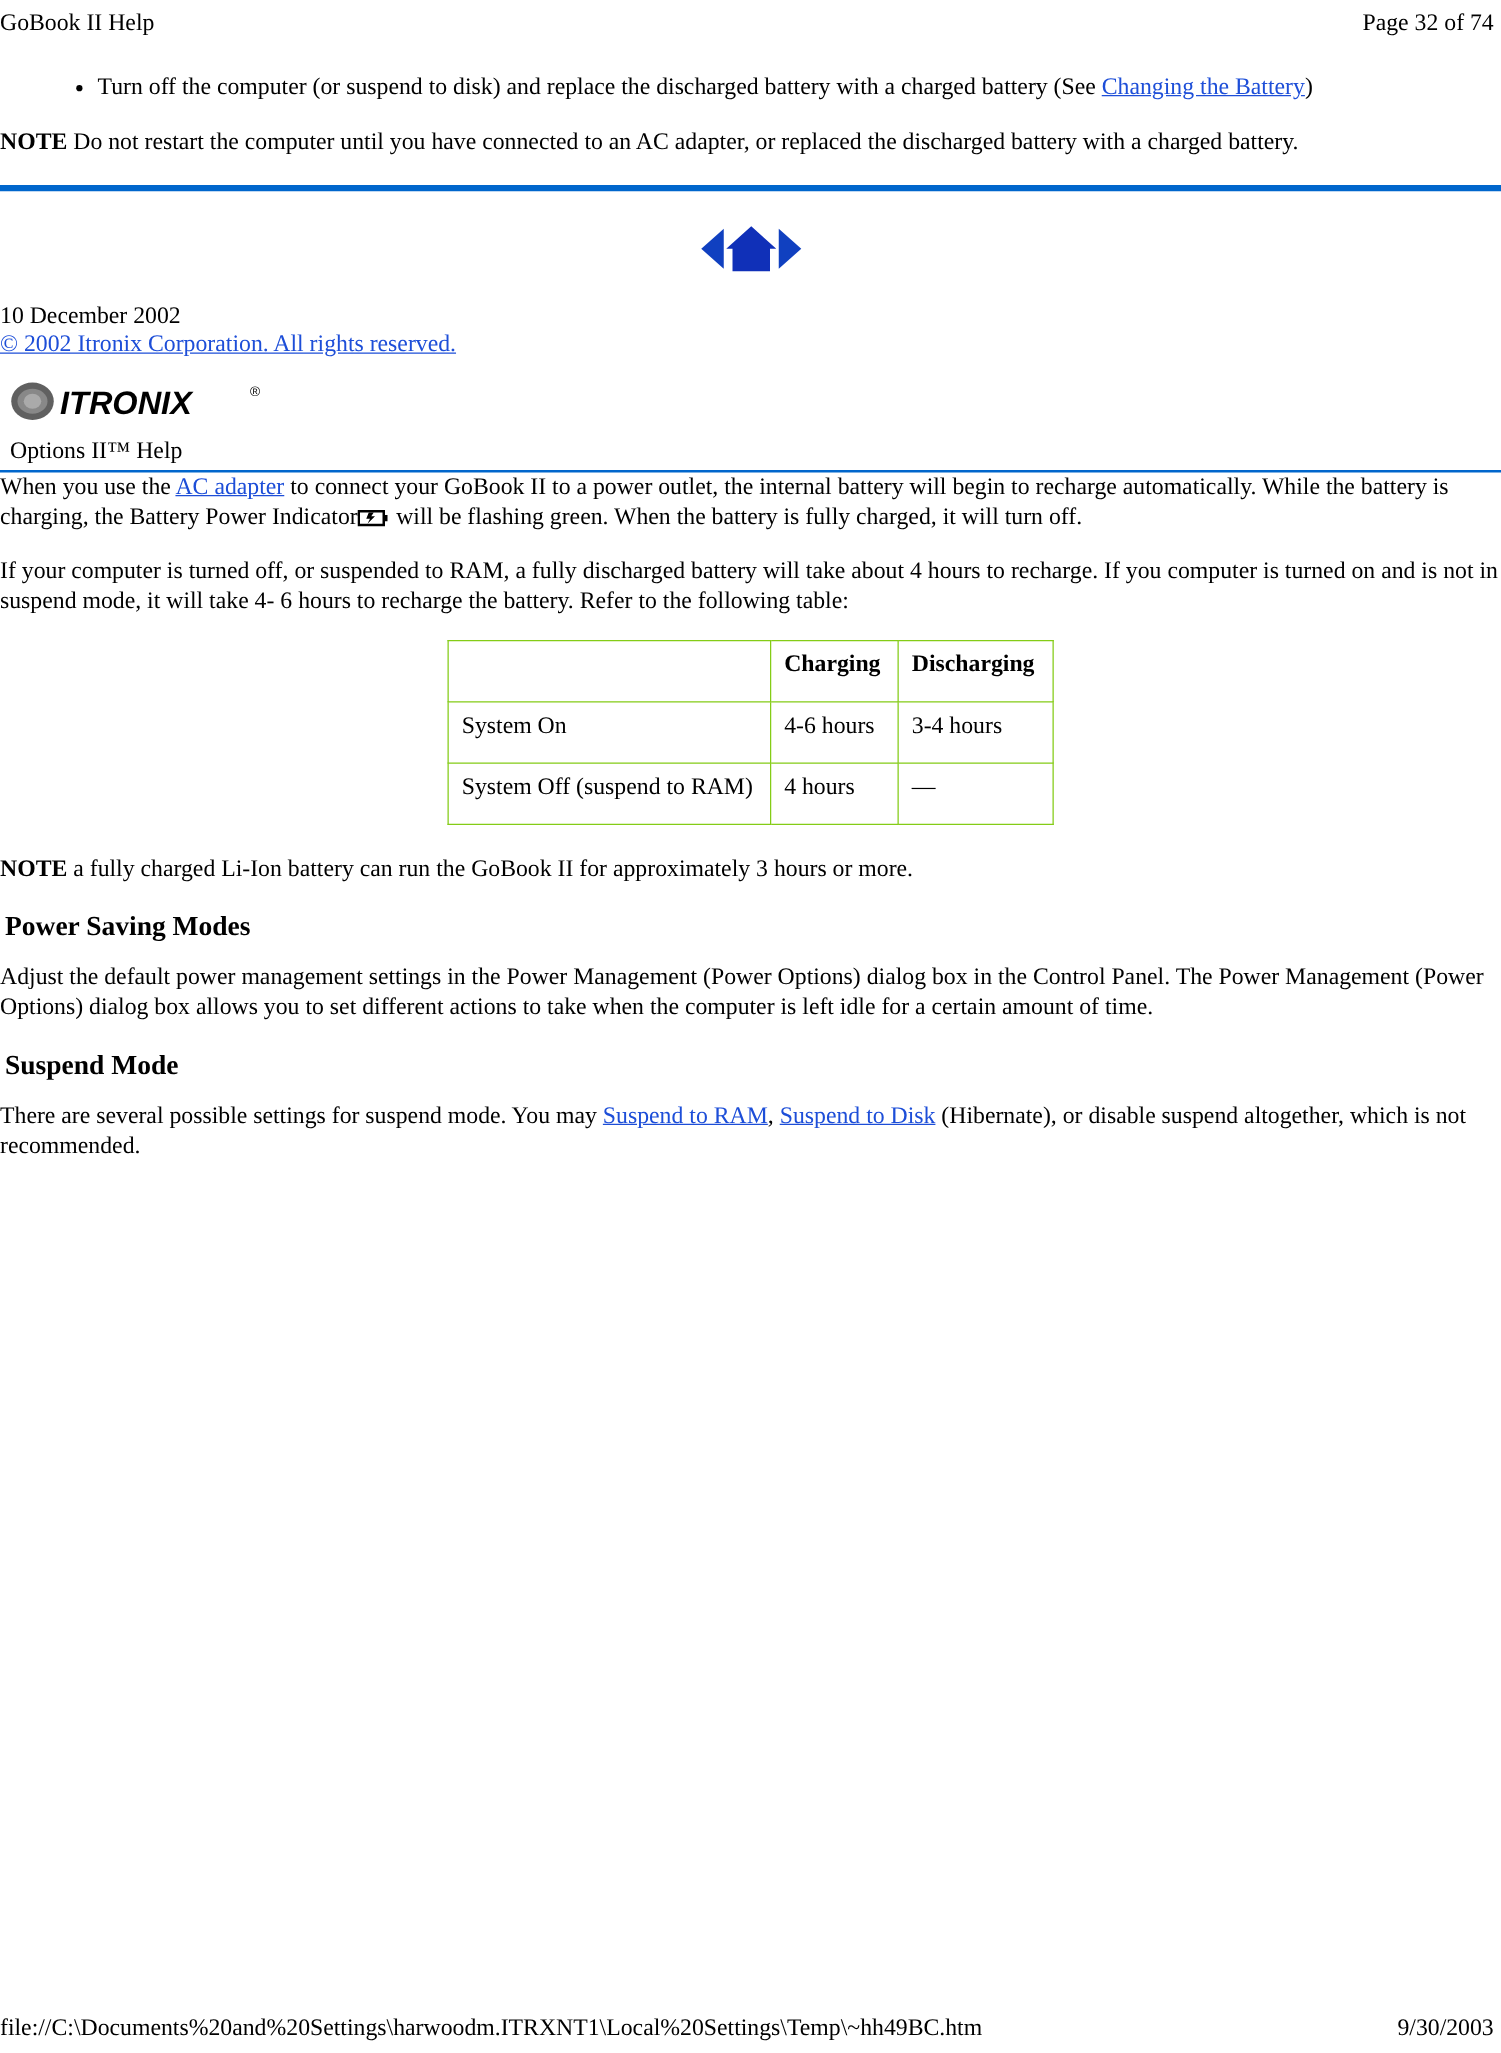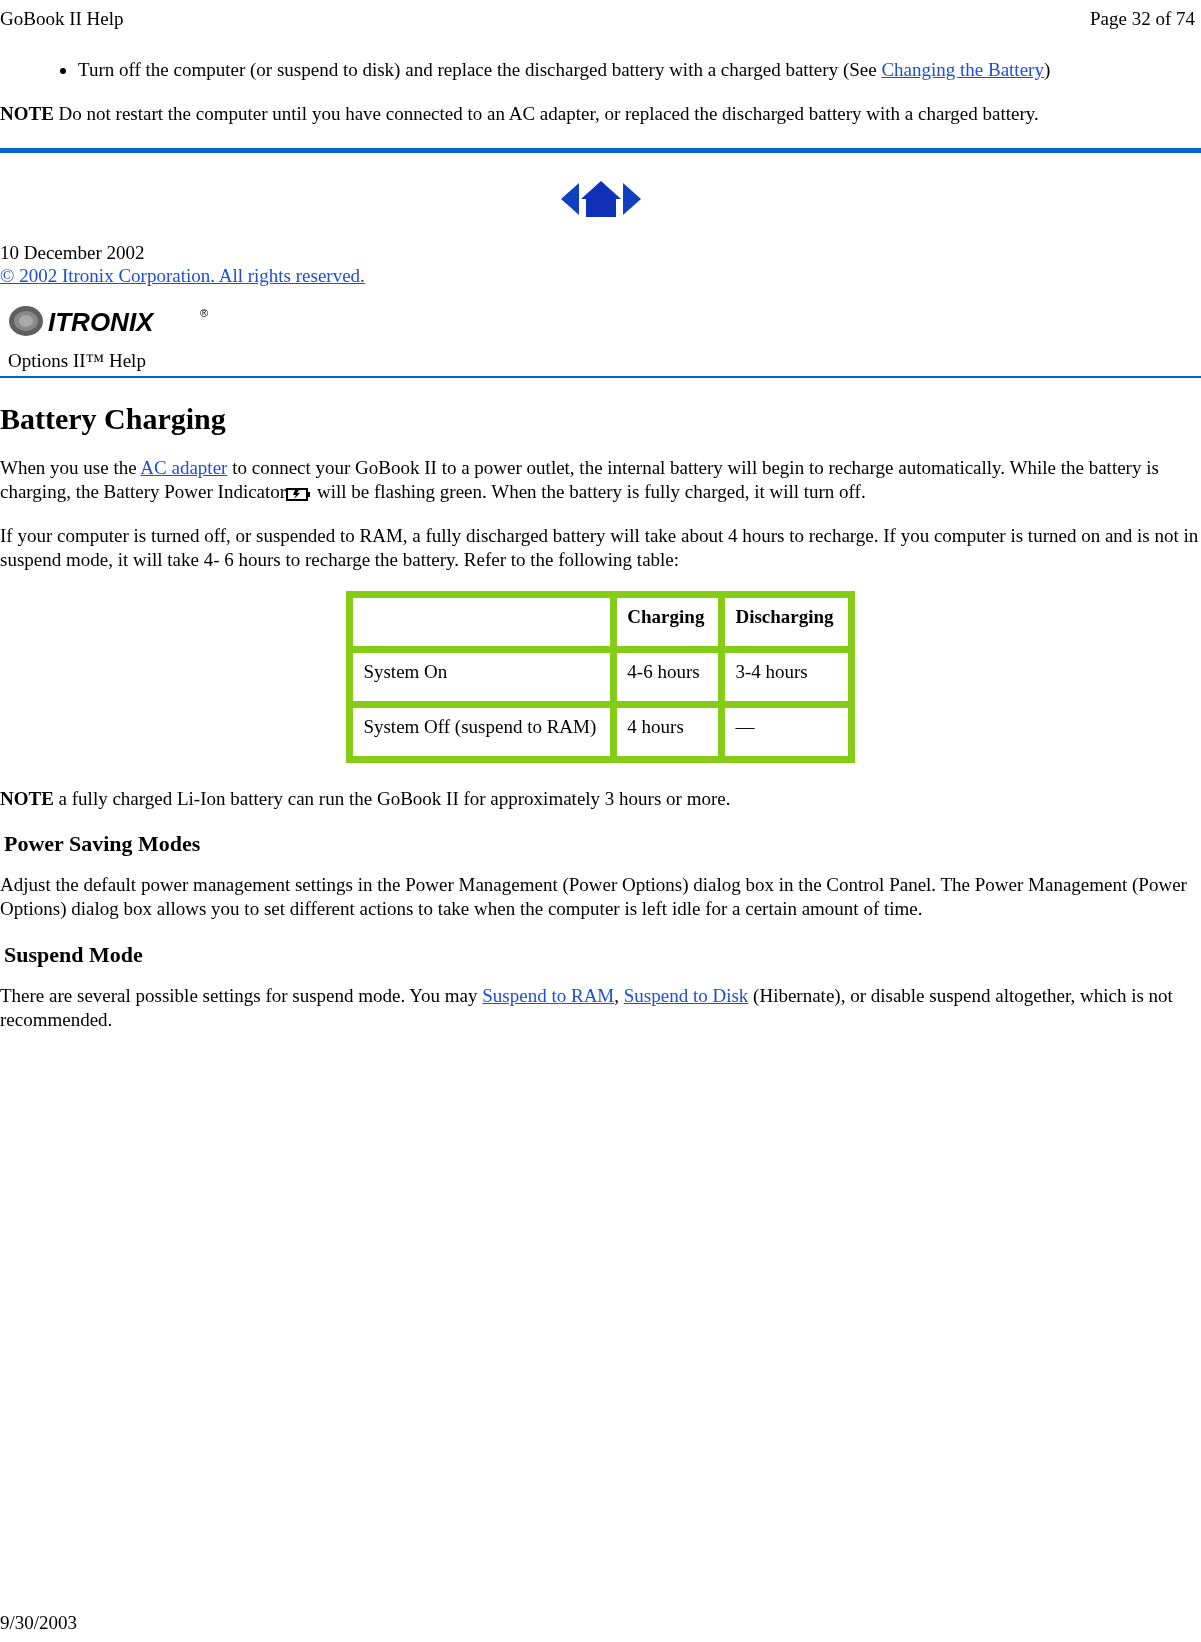--- a/index.html
+++ b/index.html
@@ -84,21 +84,21 @@
     }
     .battery-icon {
       display: inline-block;
       vertical-align: middle;
     }
     table.charge-table {
       border-collapse: collapse;
       margin: 0 auto 24px auto;
     }
     table.charge-table th, table.charge-table td {
-      border: 7px solid #84cc16;
+      border: 1px solid #84cc16;
       padding: 8px 14px 18px 10px;
       text-align: left;
       vertical-align: top;
       font-weight: normal;
     }
     table.charge-table th {
       font-weight: bold;
     }
     .footer-bar {
       position: absolute;
@@ -156,21 +156,20 @@
       <ellipse cx="18" cy="21" rx="12" ry="10" fill="#888"></ellipse>
       <ellipse cx="18" cy="21" rx="7" ry="6" fill="#aaa"></ellipse>
       <text x="40" y="31" font-family="Arial Black, Arial, sans-serif" font-size="26" font-weight="900" font-style="italic" fill="#000">ITRONIX</text>
       <text x="192" y="17" font-family="Arial" font-size="11" fill="#000">®</text>
     </svg>
   </div>
 
   <div class="help-title">Options II™ Help</div>
   <hr class="blue-thin">
 
-  <h1 class="section-title">Battery Charging</h1>
 
   <p class="body-text">
     <span>When you use the </span><a class="link" href="#">AC adapter</a><span> to connect your GoBook II to a power outlet, the internal battery will begin to recharge automatically. While the battery is charging, the Battery Power Indicator</span><span class="battery-icon"><svg width="26" height="16" viewBox="0 0 26 16" style="vertical-align:-2px;">
           <rect x="1" y="3" width="20" height="11" fill="none" stroke="#000" stroke-width="2"></rect>
           <rect x="21" y="6" width="3" height="5" fill="#000"></rect>
           <polygon points="9,4 7,9 10,9 8,13 14,7 11,7 13,4" fill="#000"></polygon>
         </svg></span><span>  will be flashing green. When the battery is fully charged, it will turn off.</span>
   </p>
 
   <p class="body-text">If your computer is turned off, or suspended to RAM, a fully discharged battery will take about 4 hours to recharge.  If you computer is turned on and is not in suspend mode, it will take 4- 6 hours to recharge the battery.  Refer to the following table:</p>
@@ -203,14 +202,15 @@
   <p class="body-text">Adjust the default power management settings in the Power Management (Power Options) dialog box in the Control Panel.  The Power Management (Power Options) dialog box allows you to set different actions to take when the computer is left idle for a certain amount of time.</p>
 
   <h2 class="subsection-title">Suspend Mode</h2>
   <p class="body-text">
     <span>There are several possible settings for suspend mode.  You may </span><a class="link" href="#">Suspend to RAM</a><span>, </span><a class="link" href="#">Suspend to Disk</a><span> (Hibernate), or disable suspend altogether, which is not recommended.</span>
   </p>
 
 </div>
 
 <div class="footer-bar">
+  <span>file://C:\Documents%20and%20Settings\harwoodm.ITRXNT1\Local%20Settings\Temp\~hh49BC.htm</span>
   <span>9/30/2003</span>
 </div>
 
 </body></html>

